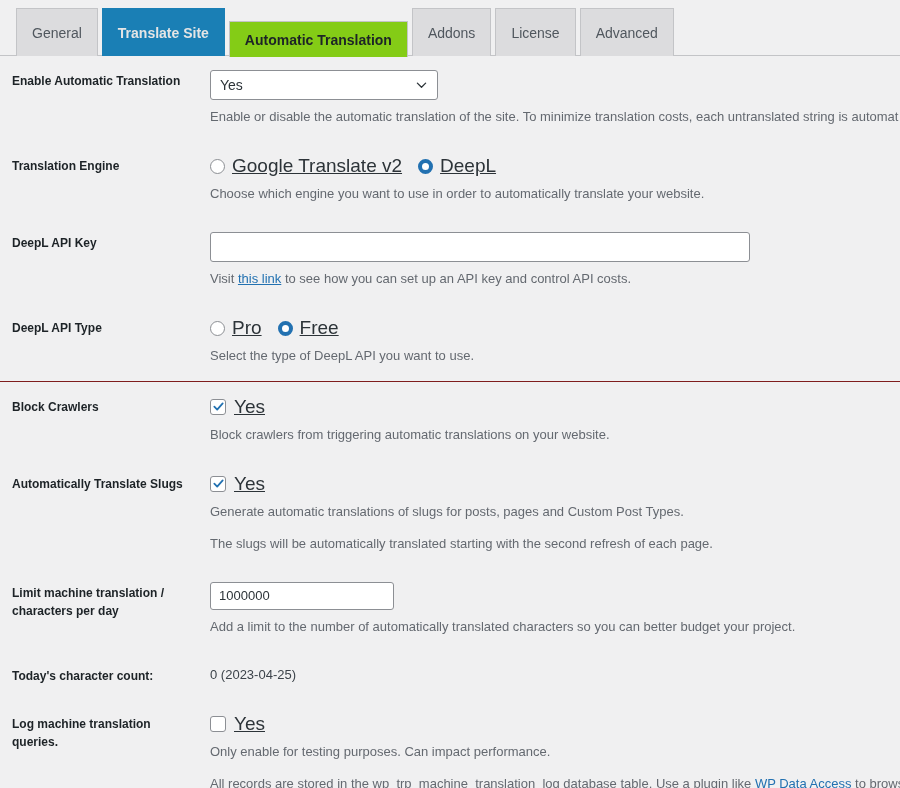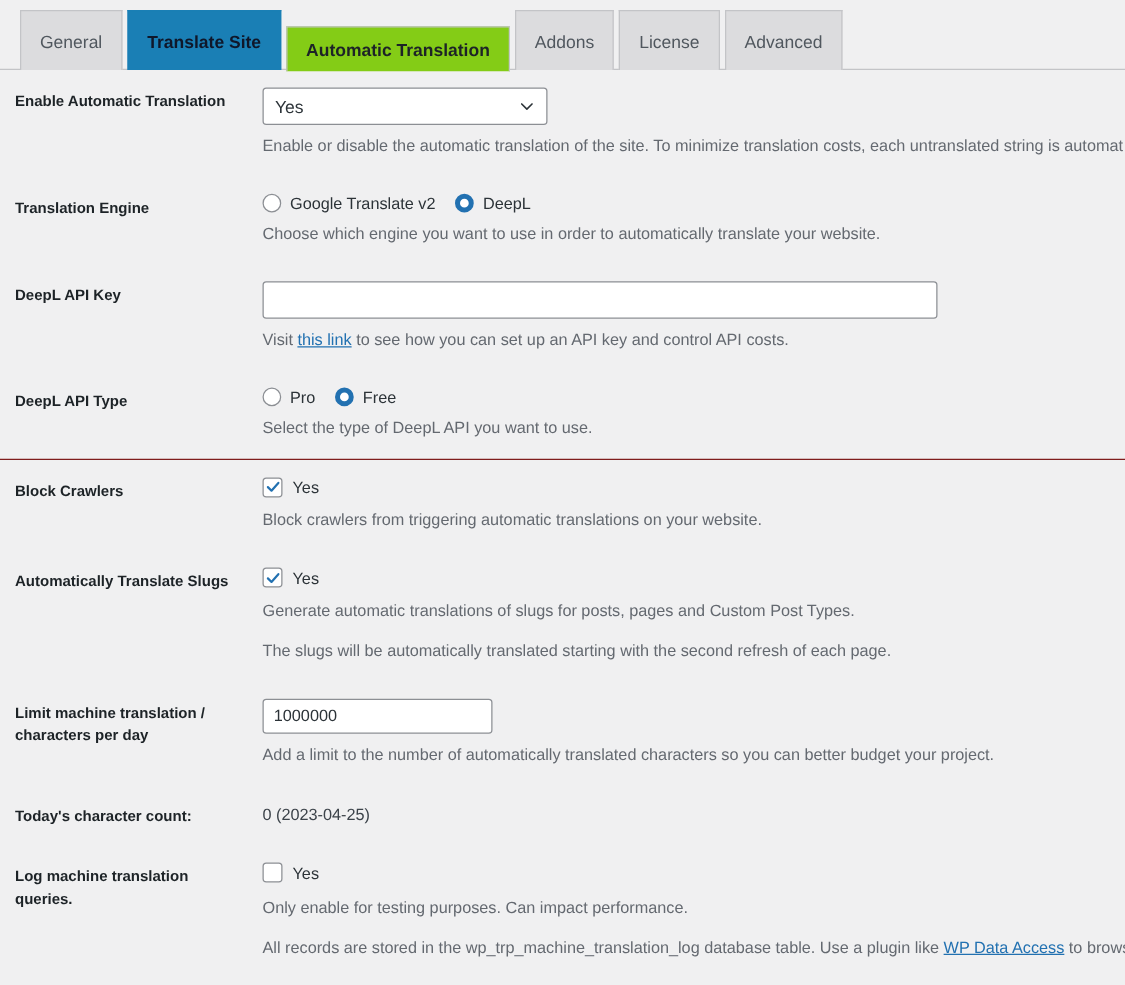--- a/index.html
+++ b/index.html
@@ -55,21 +55,21 @@
     color: #50575e;
     font-size: 14px;
     line-height: 1;
     text-decoration: none;
     white-space: nowrap;
     position: relative;
   }
   .tab.is-blue {
     background: #1a7fb5;
     border-color: #1a7fb5;
-    color: #0f172a;
+    color: #e5e5e5;
     font-weight: bold;
     margin-top: 24px;
   }
   .tab.is-active {
     background: #84cc16;
     border-color: #c3c4c7;
     color: #1d2327;
     font-weight: bold;
     height: 36px;
     z-index: 3;
@@ -181,23 +181,24 @@
     box-sizing: border-box;
     margin-right: 7px;
     position: relative;
     flex: none;
   }
   .radio.checked {
     border-color: #2271b1;
     border-width: 4px;
   }
   .opt-label {
-    font-size: 13px;
+    font-size: 19px;
     color: #2c3338;
     white-space: nowrap;
+    text-decoration: underline;
   }
 
   
   .checkbox {
     width: 16px;
     height: 16px;
     border: 1px solid #8c8f94;
     border-radius: 3px;
     background: #ffffff;
     box-sizing: border-box;

